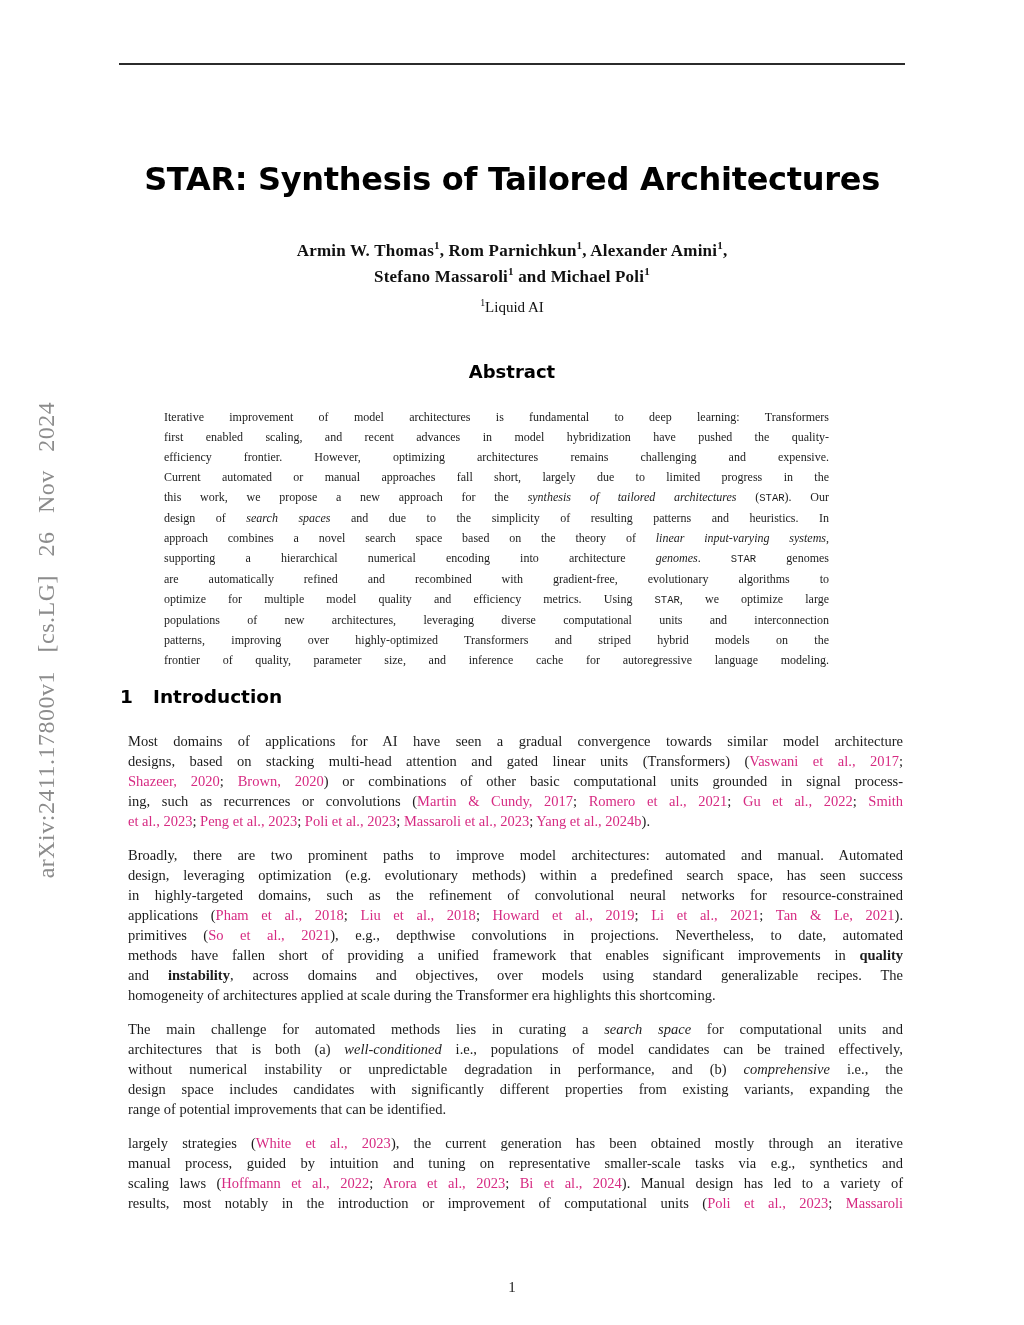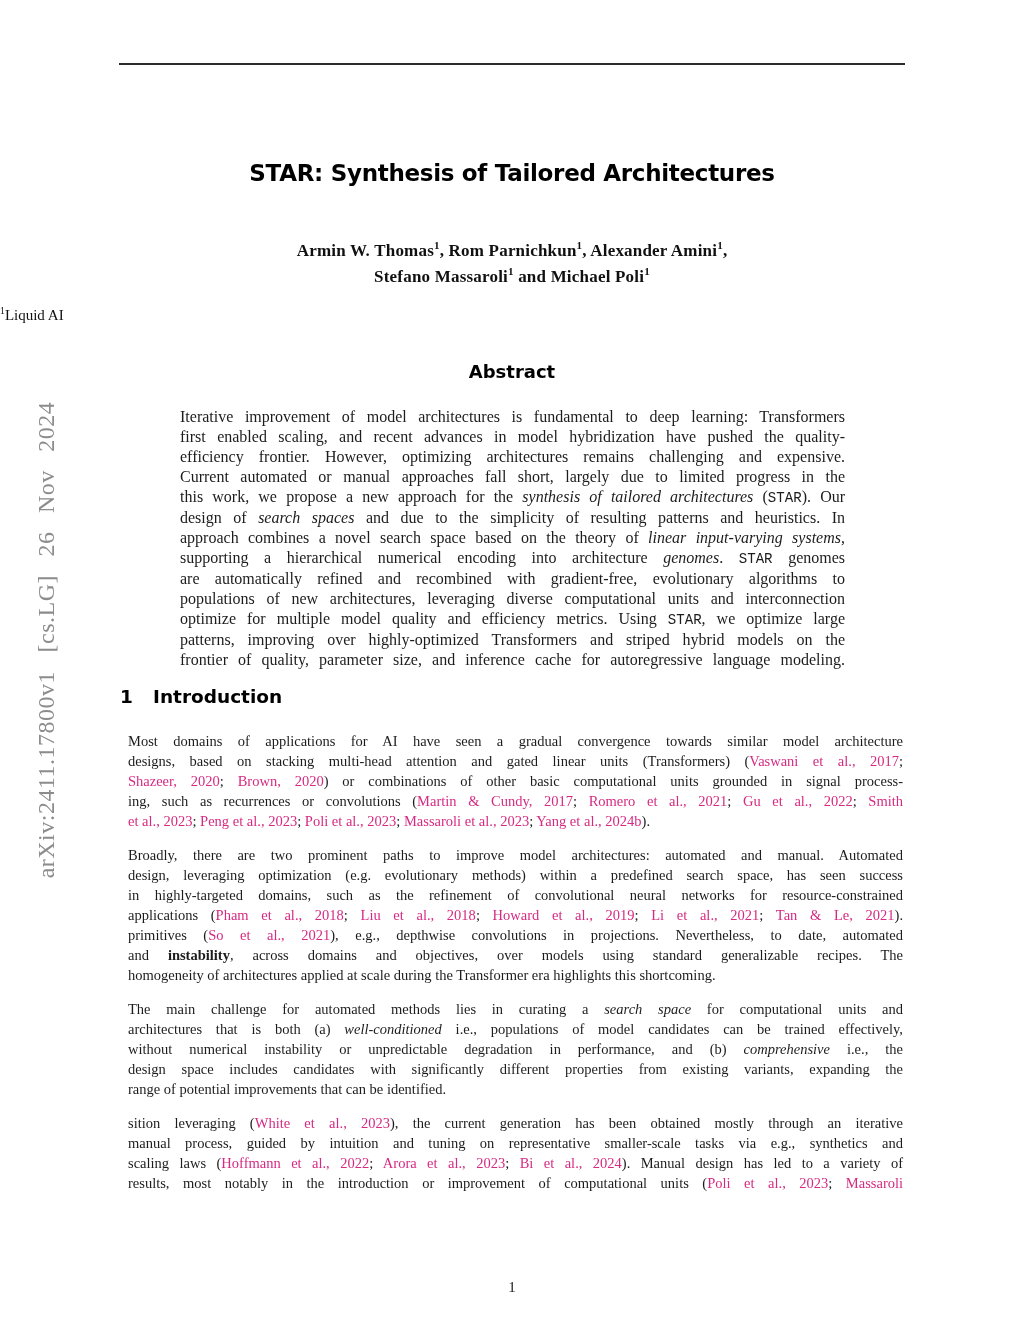--- a/index.html
+++ b/index.html
@@ -3,33 +3,33 @@
 <meta charset="utf-8">
 <style>
   html,body{margin:0;padding:0;background:#ffffff;}
   .sheet{
     position:relative;width:1024px;height:1325px;background:#ffffff;
     font-family:"Liberation Serif",serif;color:#1c1c1c;overflow:hidden;
   }
   .toprule{position:absolute;left:119px;top:63px;width:786px;height:2px;background:#2b2b2b;}
   .title{
     position:absolute;left:0;top:160px;width:100%;margin:0;text-align:center;
-    font-family:"DejaVu Sans",sans-serif;font-weight:bold;font-size:23px;
+    font-family:"DejaVu Sans",sans-serif;font-weight:bold;font-size:32px;
     letter-spacing:-0.3px;color:#000;
   }
   .authors{
     position:absolute;left:0;top:238px;width:100%;text-align:center;
     font-weight:bold;font-size:17px;line-height:26px;color:#101010;letter-spacing:0.2px;
   }
-  .affil{position:absolute;left:0;top:299px;width:100%;font-size:15px;color:#101010;margin-top:8px;}
+  .affil{position:absolute;left:0;top:299px;width:100%;text-align:center;font-size:15px;color:#101010;}
   .abs-head{
     position:absolute;left:0;top:361px;width:100%;text-align:center;
     font-family:"DejaVu Sans",sans-serif;font-weight:bold;font-size:18px;color:#000;
   }
-  .abs-body{position:absolute;left:180px;top:407px;width:665px;font-size:16px;line-height:20px;}
+  .abs-body{position:absolute;left:164px;top:407px;width:665px;font-size:12px;line-height:20px;}
   .sec-head{
     position:absolute;left:120px;top:686px;
     font-family:"DejaVu Sans",sans-serif;font-weight:bold;font-size:18.5px;color:#000;
   }
   .sec-num{display:inline-block;min-width:33px;}
   .content{position:absolute;left:120px;top:731px;width:783px;font-size:14.5px;line-height:20px;}
   .para{margin:0 0 14px 8px;}
   .line{text-align:justify;text-align-last:justify;}
   .line.last{text-align-last:left;}
   .pagenum{position:absolute;left:0;top:1279px;width:100%;text-align:center;font-size:15px;color:#222;}
@@ -69,22 +69,22 @@
   <div class="abs-body">
       <div class="line"><span>Iterative improvement of model architectures is fundamental to deep learning: Transformers</span></div>
       <div class="line"><span>first enabled scaling, and recent advances in model hybridization have pushed the quality-</span></div>
       <div class="line"><span>efficiency frontier. However, optimizing architectures remains challenging and expensive.</span></div>
       <div class="line"><span>Current automated or manual approaches fall short, largely due to limited progress in the</span></div>
       <div class="line"><span>this work, we propose a new approach for the </span><span class="s-i">synthesis of tailored architectures</span><span> (</span><span class="s-m">STAR</span><span>). Our</span></div>
       <div class="line"><span>design of </span><span class="s-i">search spaces</span><span> and due to the simplicity of resulting patterns and heuristics. In</span></div>
       <div class="line"><span>approach combines a novel search space based on the theory of </span><span class="s-i">linear input-varying systems</span><span>,</span></div>
       <div class="line"><span>supporting a hierarchical numerical encoding into architecture </span><span class="s-i">genomes</span><span>. </span><span class="s-m">STAR</span><span> genomes</span></div>
       <div class="line"><span>are automatically refined and recombined with gradient-free, evolutionary algorithms to</span></div>
+      <div class="line"><span>optimize for multiple model quality and efficiency metrics. Using </span><span class="s-m">STAR</span><span>, we optimize large</span></div>
       <div class="line"><span>populations of new architectures, leveraging diverse computational units and interconnection</span></div>
-      <div class="line"><span>optimize for multiple model quality and efficiency metrics. Using </span><span class="s-m">STAR</span><span>, we optimize large</span></div>
       <div class="line"><span>patterns, improving over highly-optimized Transformers and striped hybrid models on the</span></div>
       <div class="line"><span>frontier of quality, parameter size, and inference cache for autoregressive language modeling.</span></div>
     </div>
 
   <div class="sec-head">
     <span class="sec-num">1</span><span class="sec-title">Introduction</span>
   </div>
 
   <div class="content">
     <div class="para">
@@ -93,32 +93,33 @@
         <div class="line"><span class="s-c">Shazeer, 2020</span><span>; </span><span class="s-c">Brown, 2020</span><span>) or combinations of other basic computational units grounded in signal process-</span></div>
         <div class="line"><span>ing, such as recurrences or convolutions (</span><span class="s-c">Martin &amp; Cundy, 2017</span><span>; </span><span class="s-c">Romero et al., 2021</span><span>; </span><span class="s-c">Gu et al., 2022</span><span>; </span><span class="s-c">Smith</span></div>
         <div class="line last"><span class="s-c">et al., 2023</span><span>; </span><span class="s-c">Peng et al., 2023</span><span>; </span><span class="s-c">Poli et al., 2023</span><span>; </span><span class="s-c">Massaroli et al., 2023</span><span>; </span><span class="s-c">Yang et al., 2024b</span><span>).</span></div>
       </div>
     <div class="para">
         <div class="line"><span>Broadly, there are two prominent paths to improve model architectures: automated and manual. Automated</span></div>
         <div class="line"><span>design, leveraging optimization (e.g. evolutionary methods) within a predefined search space, has seen success</span></div>
         <div class="line"><span>in highly-targeted domains, such as the refinement of convolutional neural networks for resource-constrained</span></div>
         <div class="line"><span>applications (</span><span class="s-c">Pham et al., 2018</span><span>; </span><span class="s-c">Liu et al., 2018</span><span>; </span><span class="s-c">Howard et al., 2019</span><span>; </span><span class="s-c">Li et al., 2021</span><span>; </span><span class="s-c">Tan &amp; Le, 2021</span><span>).</span></div>
         <div class="line"><span>primitives (</span><span class="s-c">So et al., 2021</span><span>), e.g., depthwise convolutions in projections. Nevertheless, to date, automated</span></div>
+        <div class="line"><span>methods have fallen short of providing a unified framework that enables significant improvements in </span><span class="s-b">quality</span></div>
         <div class="line"><span>and </span><span class="s-b">instability</span><span>, across domains and objectives, over models using standard generalizable recipes. The</span></div>
         <div class="line last"><span>homogeneity of architectures applied at scale during the Transformer era highlights this shortcoming.</span></div>
       </div>
     <div class="para">
         <div class="line"><span>The main challenge for automated methods lies in curating a </span><span class="s-i">search space</span><span> for computational units and</span></div>
         <div class="line"><span>architectures that is both (a) </span><span class="s-i">well-conditioned</span><span> i.e., populations of model candidates can be trained effectively,</span></div>
         <div class="line"><span>without numerical instability or unpredictable degradation in performance, and (b) </span><span class="s-i">comprehensive</span><span> i.e., the</span></div>
         <div class="line"><span>design space includes candidates with significantly different properties from existing variants, expanding the</span></div>
         <div class="line last"><span>range of potential improvements that can be identified.</span></div>
       </div>
     <div class="para">
-        <div class="line"><span>sition leveraging (</span><span class="s-c">White et al., 2023</span><span>), the current generation has been obtained mostly through an iterative</span></div>
+        <div class="line"><span>largely strategies (</span><span class="s-c">White et al., 2023</span><span>), the current generation has been obtained mostly through an iterative</span></div>
         <div class="line"><span>manual process, guided by intuition and tuning on representative smaller-scale tasks via e.g., synthetics and</span></div>
         <div class="line"><span>scaling laws (</span><span class="s-c">Hoffmann et al., 2022</span><span>; </span><span class="s-c">Arora et al., 2023</span><span>; </span><span class="s-c">Bi et al., 2024</span><span>). Manual design has led to a variety of</span></div>
         <div class="line"><span>results, most notably in the introduction or improvement of computational units (</span><span class="s-c">Poli et al., 2023</span><span>; </span><span class="s-c">Massaroli</span></div>
       </div>
   </div>
 
   <div class="pagenum">1</div>
 
 </div>
 

